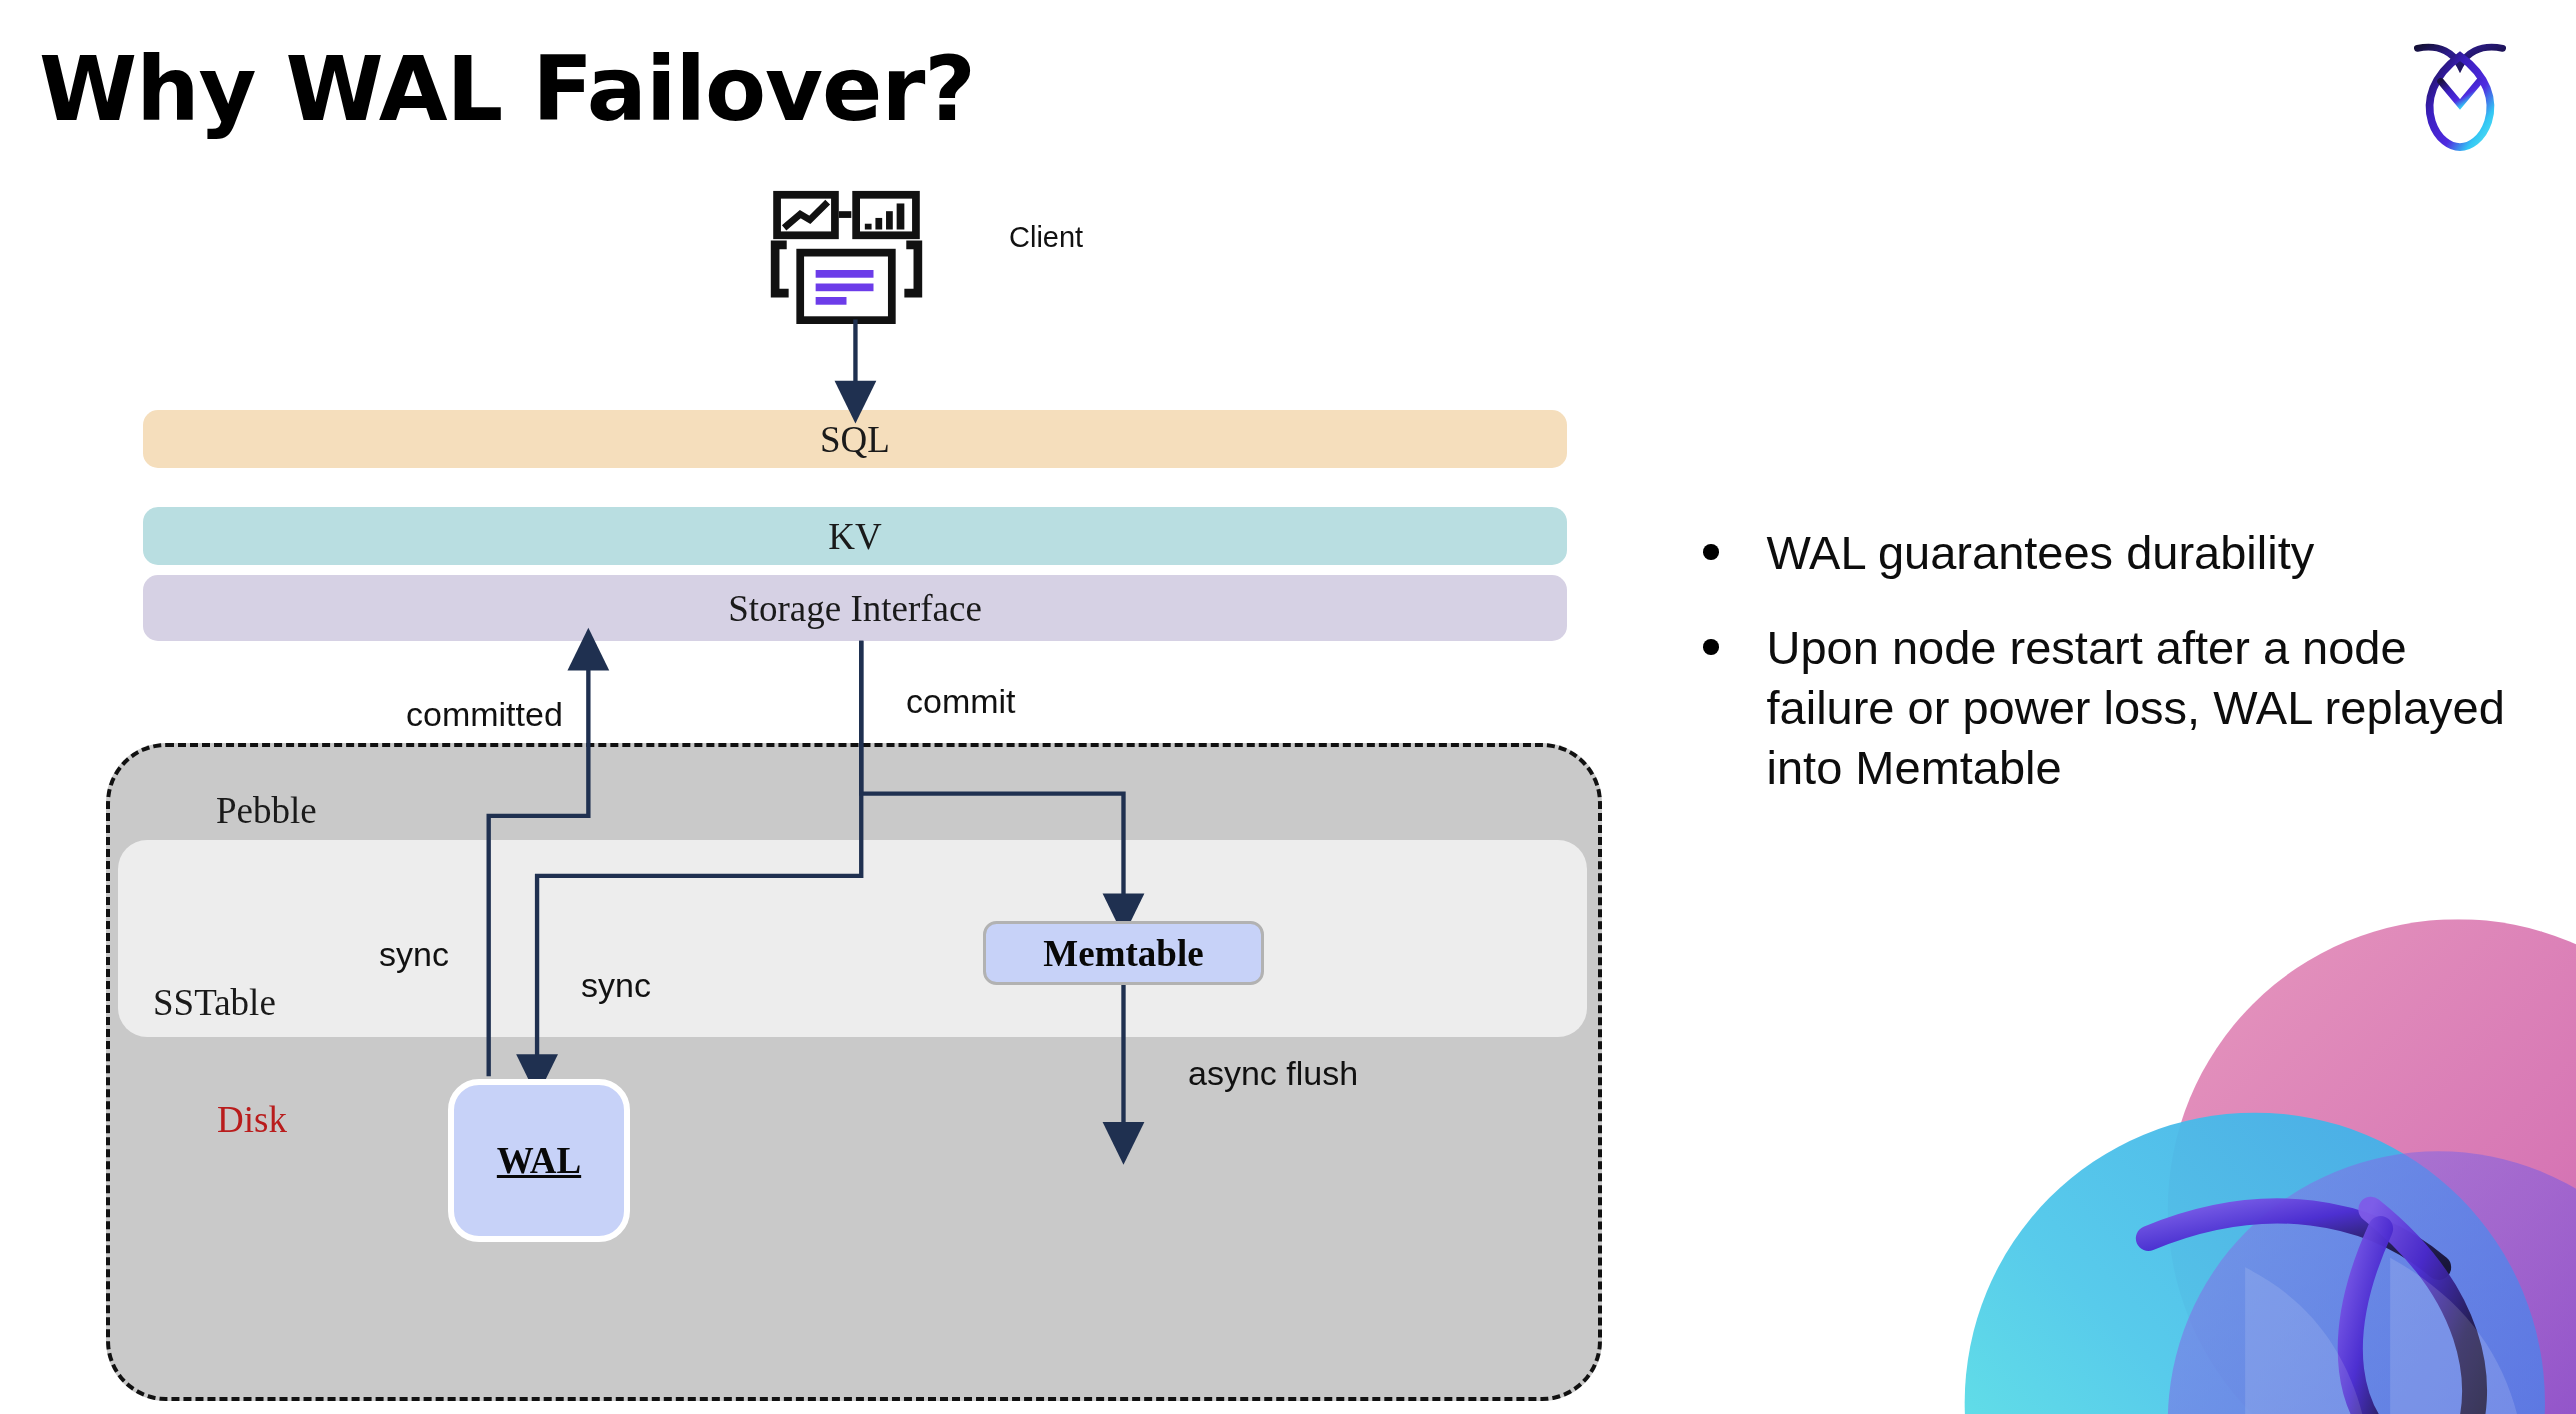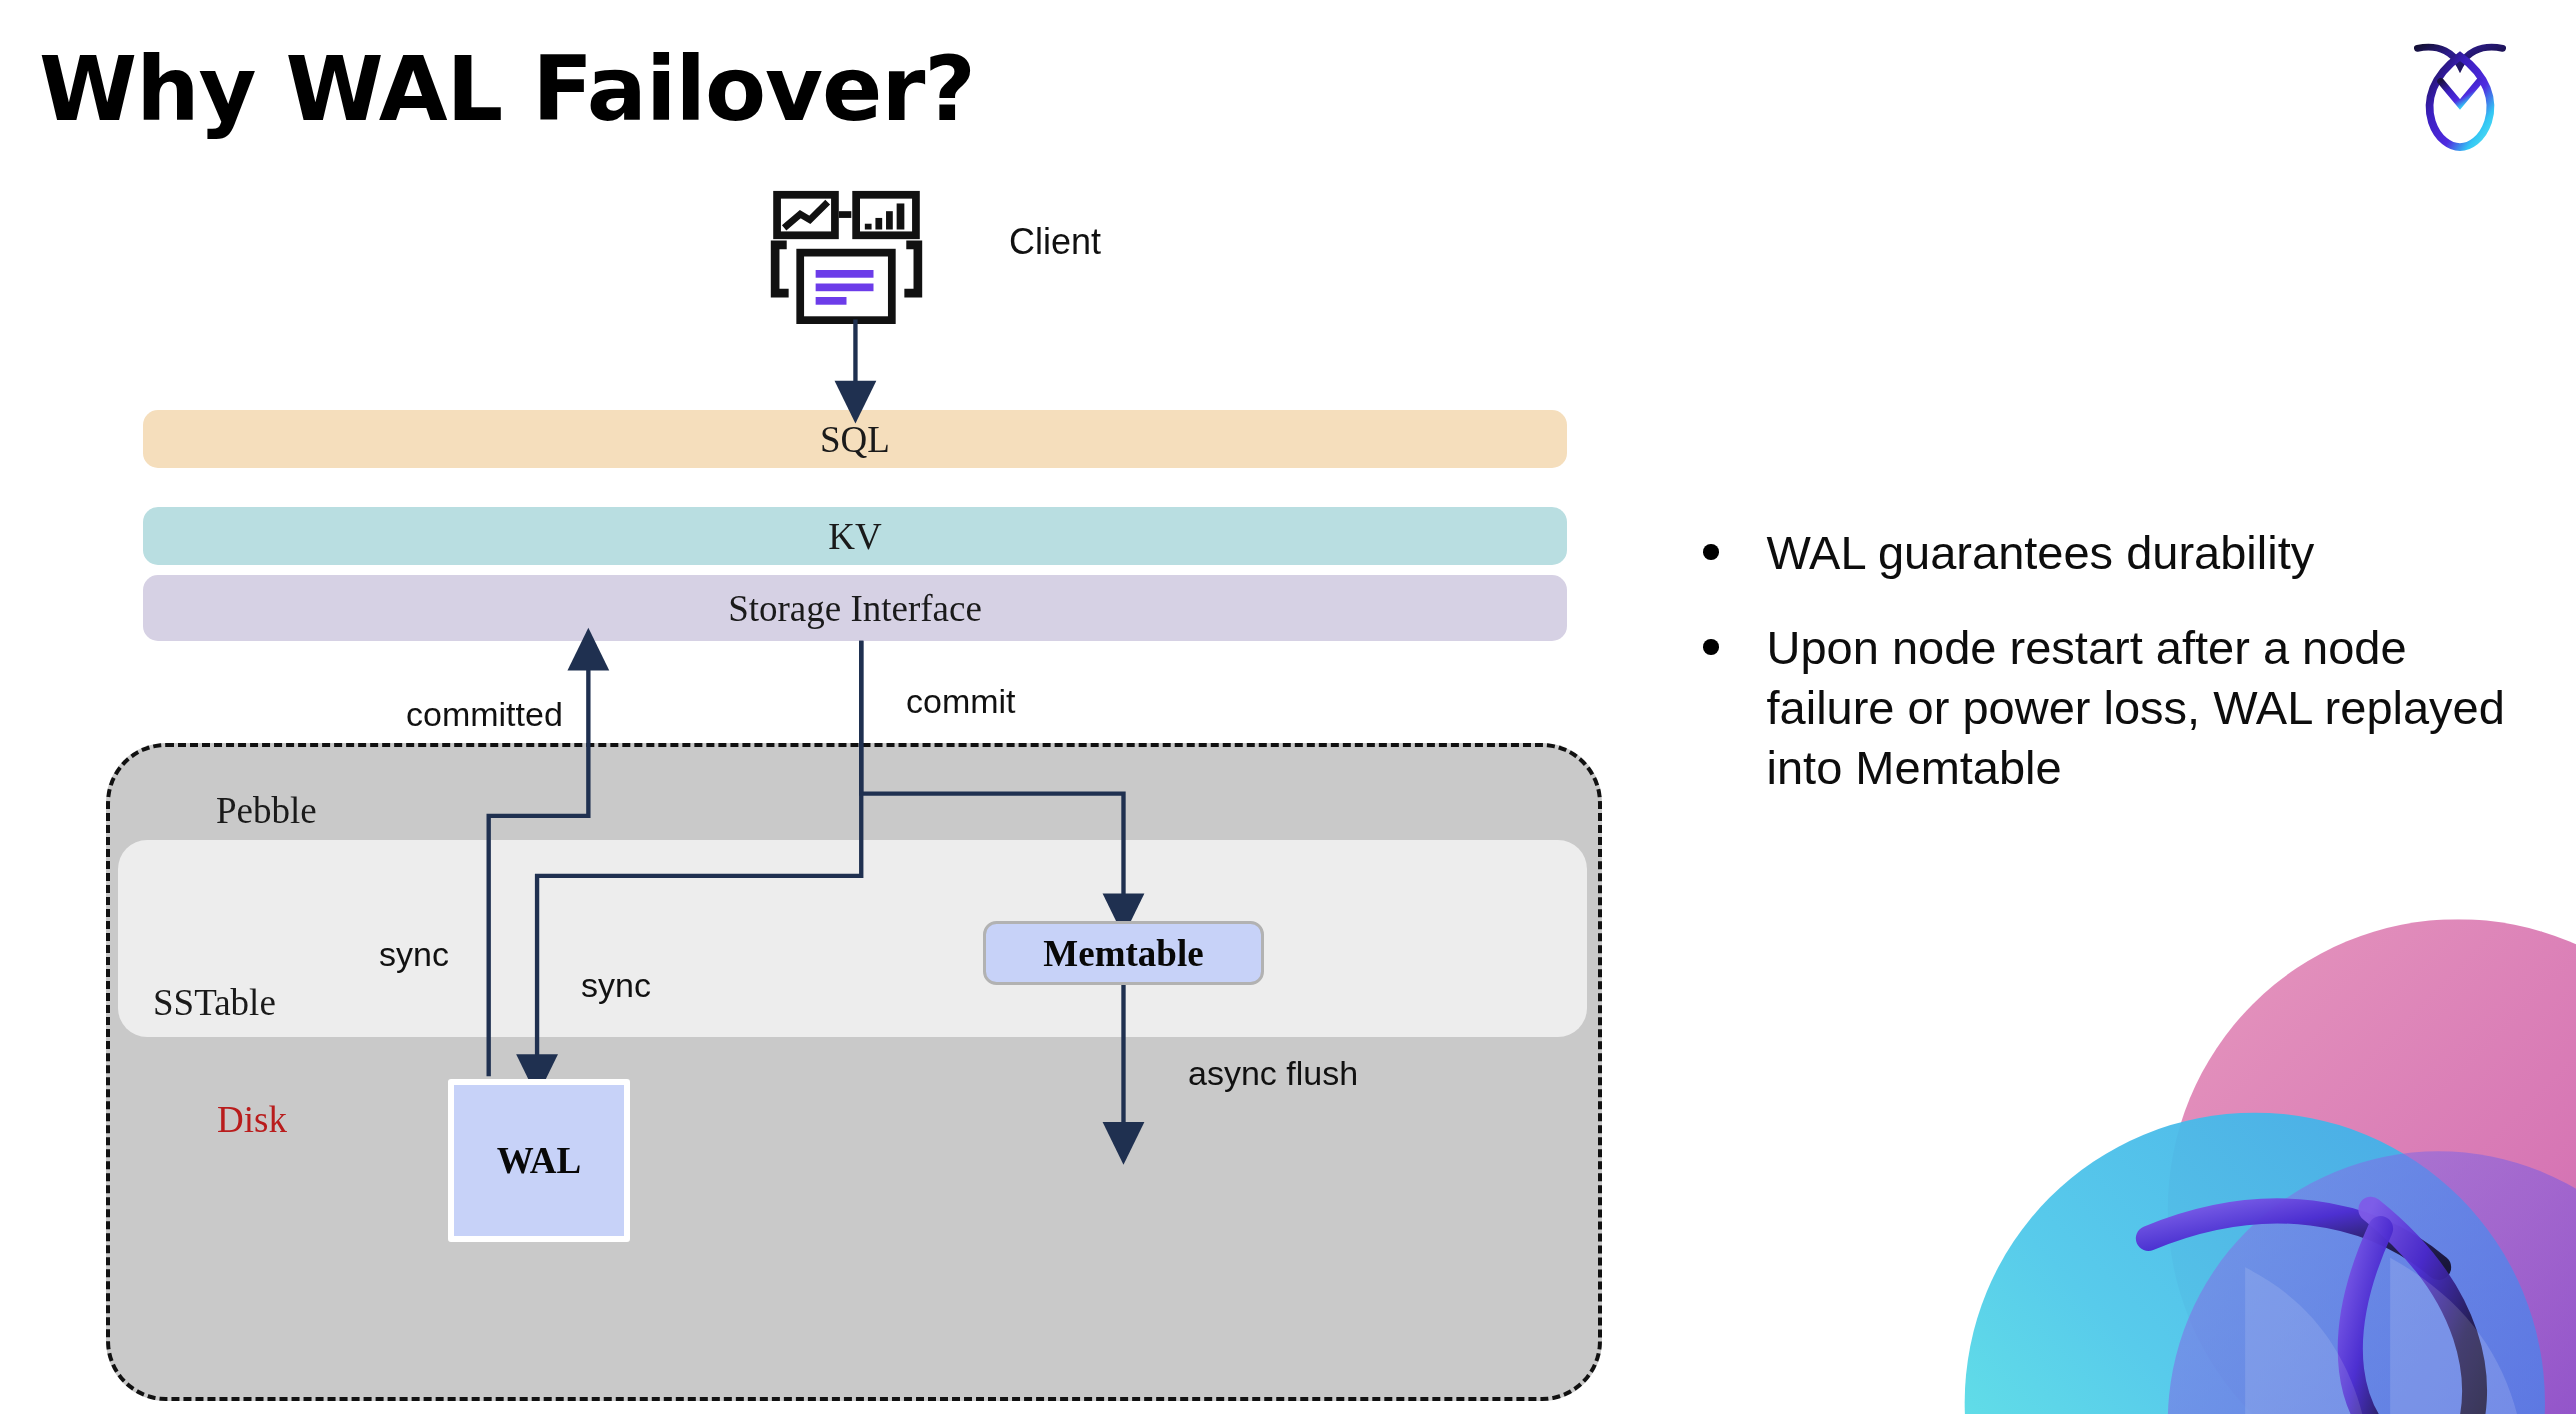--- a/index.html
+++ b/index.html
@@ -64,21 +64,21 @@
     left: 769px;
     top: 189px;
     width: 155px;
     height: 135px;
   }
   #client-label {
     position: absolute;
     left: 1009px;
     top: 221px;
     font-family: "Liberation Sans", sans-serif;
-    font-size: 36px;
+    font-size: 29px;
     color: #111111;
     white-space: nowrap;
   }
 
   
   .layer-bar {
     position: absolute;
     left: 143px;
     width: 1424px;
     height: 58px;
@@ -163,22 +163,23 @@
     border: 3.9px solid #B2B2B2;
     border-radius: 13.5px;
     font-size: 37px;
   }
   #node-wal {
     left: 448px;
     top: 1079px;
     width: 182px;
     height: 163px;
     border: 6.8px solid #ffffff;
-    border-radius: 3px;
-    font-size: 37px;
+    border-radius: 31px;
+    font-size: 37px;
+    text-decoration: underline;
   }
   #node-sstable {
     left: 985px;
     top: 1150px;
     width: 279px;
     height: 166px;
     border: 6.8px solid #ffffff;
     border-radius: 25px;
     font-size: 37px;
   }

